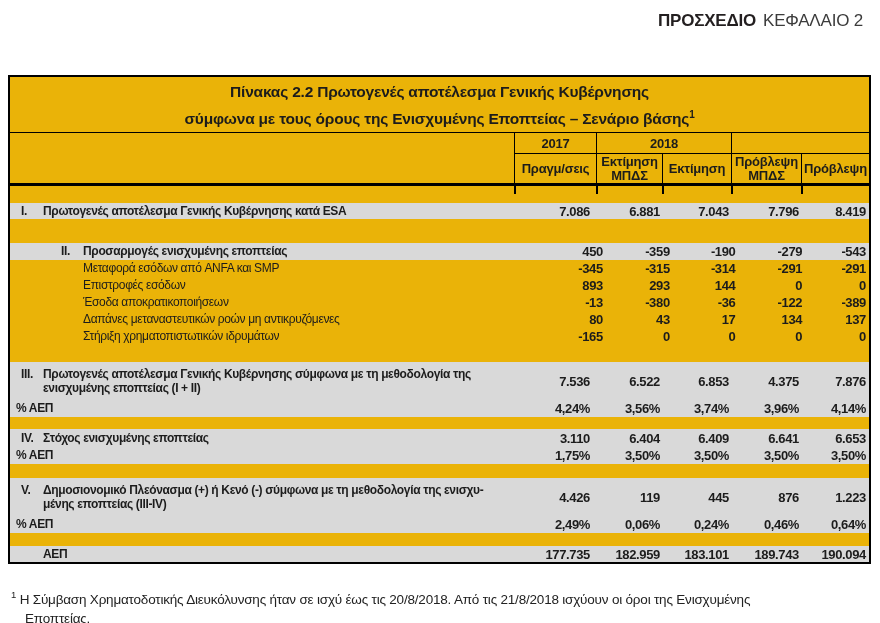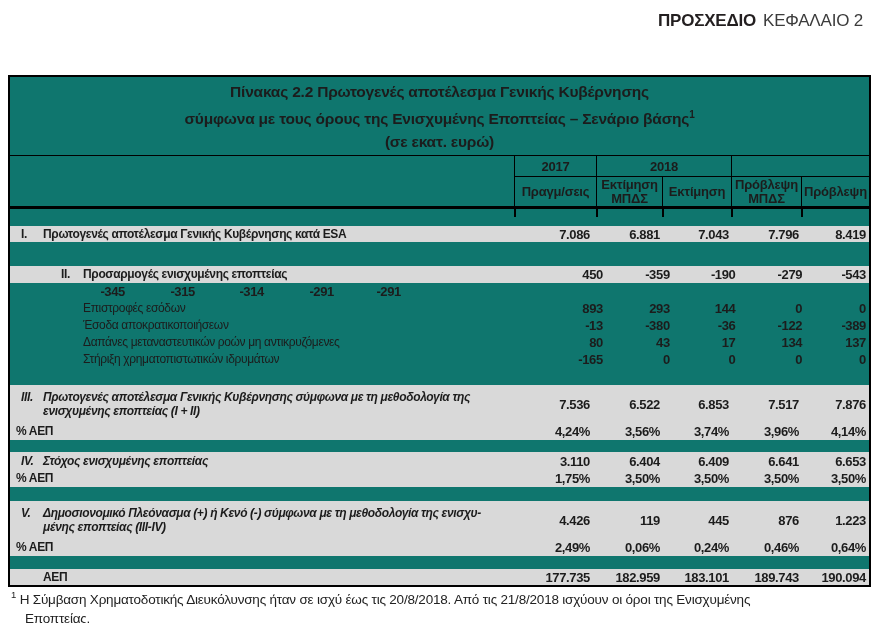--- a/index.html
+++ b/index.html
@@ -19,21 +19,21 @@
     position: absolute; top: 11px; right: 17px;
     font-size: 17px; letter-spacing: -0.2px; white-space: nowrap;
   }
   .dh-b { font-weight: bold; color: #231f20; }
   .dh-r { font-weight: normal; color: #3c3c3c; margin-left: 7px; }
 
   
   .tbl {
     position: absolute; left: 8px; top: 75px; width: 863px;
     border: 2px solid #000;
-    background: #0f766e;
+    background: #eab308;
   }
 
   
   .title {
     text-align: center; font-weight: bold;
     font-size: 15.5px; line-height: 23px;
     padding: 3px 0 2px 0;
     border-bottom: 1px solid #000;
     letter-spacing: -0.2px;
   }
@@ -73,21 +73,21 @@
     text-align: right; font-weight: bold; font-size: 13px; letter-spacing: -0.35px;
   }
   .v.c1 { padding-right: 7px; } .v.c2, .v.c3, .v.c4, .v.c5 { padding-right: 3px; }
   .shade { background: #d9d9d9; }
   .sec .lbl { font-weight: bold; }
   .sub .lbl { font-weight: normal; }
   .h16 { height: 16px; } .h17 { height: 17px; padding-left: 40px; } .gap-b { height: 24px; } .gap-c { height: 17px; }
   .gap-d { height: 12px; } .gap-e { height: 14px; } .gap-f { height: 13px; }
 
   
-  .blk .lbl { font-weight: bold; font-style: italic; }
+  .blk .lbl { font-weight: bold; }
   .blk .lbl div { white-space: nowrap; }
   .b2 { height: 38px; }
   .b1 { height: 18px; }
   .blk .rn { top: 0; }
   .b1 .rn { top: auto; }
   .pct { height: 17px; }
   .pct .lbl { font-weight: bold; padding-left: 6px; }
 
   
   .footnote {
@@ -104,21 +104,20 @@
 
   <div class="doc-header">
     <span class="dh-b">ΠΡΟΣΧΕΔΙΟ</span><span class="dh-r">ΚΕΦΑΛΑΙΟ 2</span>
   </div>
 
   <div class="tbl">
 
     <div class="title">
       <div>Πίνακας 2.2 Πρωτογενές αποτέλεσμα Γενικής Κυβέρνησης</div>
       <div><span>σύμφωνα με τους όρους της Ενισχυμένης Εποπτείας – Σενάριο βάσης</span><sup>1</sup></div>
-      <div>(σε εκατ. ευρώ)</div>
     </div>
 
     <div class="hdr">
       <div class="hlabel"></div>
       <div class="hcols">
         <div class="hyears">
           <div class="hy y1">2017</div>
           <div class="hy y2">2018</div>
         </div>
         <div class="hsubs">
@@ -165,20 +164,21 @@
     <div class="row sec shade h17">
       <div class="lbl"><span class="rn">II.</span><span>Προσαρμογές ενισχυμένης εποπτείας</span></div>
       <div class="v c1">450</div>
       <div class="v c2">-359</div>
       <div class="v c3">-190</div>
       <div class="v c4">-279</div>
       <div class="v c5">-543</div>
     </div>
 
     <div class="row sub h17">
+      <div class="lbl">Μεταφορά εσόδων από ANFA και SMP</div>
       <div class="v c1">-345</div>
       <div class="v c2">-315</div>
       <div class="v c3">-314</div>
       <div class="v c4">-291</div>
       <div class="v c5">-291</div>
     </div>
 
     <div class="row sub h17">
       <div class="lbl">Επιστροφές εσόδων</div>
       <div class="v c1">893</div>
@@ -220,21 +220,21 @@
     <div class="shade">
       <div class="row blk b2">
         <div class="lbl">
           <span class="rn">III.</span>
           <div>Πρωτογενές αποτέλεσμα Γενικής Κυβέρνησης σύμφωνα  με τη μεθοδολογία της</div>
           <div>ενισχυμένης εποπτείας (I + II)</div>
         </div>
         <div class="v c1">7.536</div>
         <div class="v c2">6.522</div>
         <div class="v c3">6.853</div>
-        <div class="v c4">7.517</div>
+        <div class="v c4">4.375</div>
         <div class="v c5">7.876</div>
       </div>
       <div class="row pct">
         <div class="lbl">% ΑΕΠ</div>
         <div class="v c1">4,24%</div>
         <div class="v c2">3,56%</div>
         <div class="v c3">3,74%</div>
         <div class="v c4">3,96%</div>
         <div class="v c5">4,14%</div>
       </div>

